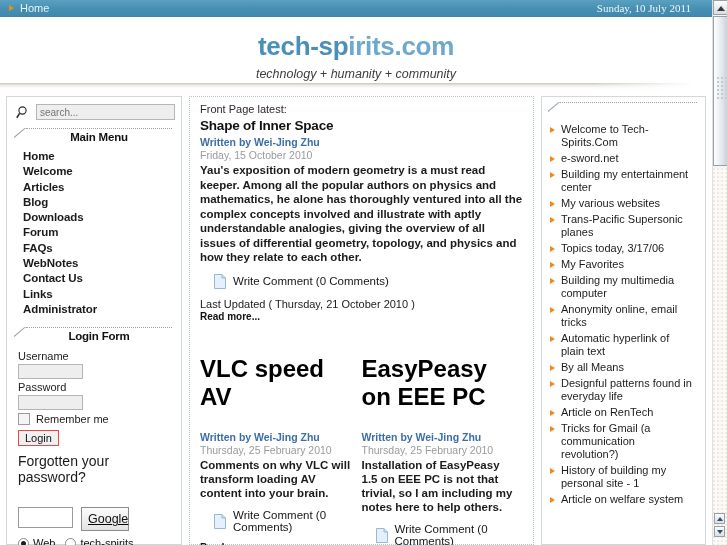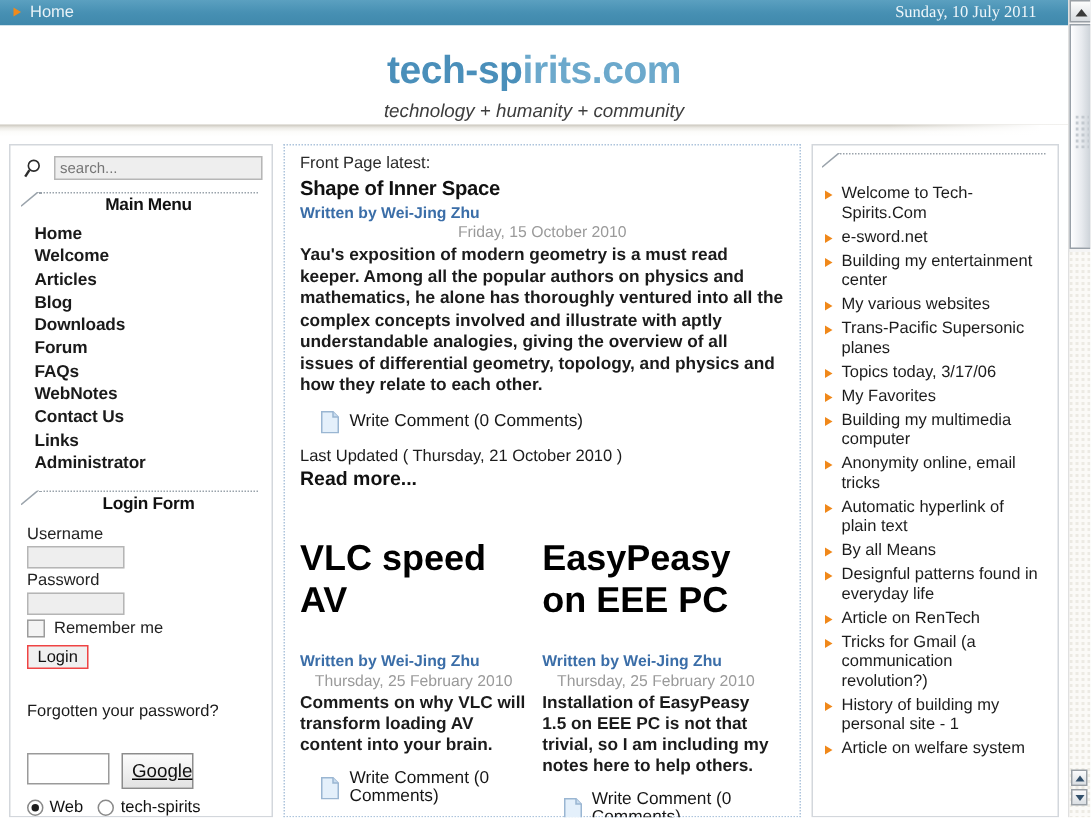--- a/index.html
+++ b/index.html
@@ -190,23 +190,23 @@
     border: 1px solid #ef4444;
     background: #f0f0f0;
     font-size: 11px;
     color: #111;
     padding: 1px 6px;
     font-family: "Liberation Sans", sans-serif;
     cursor: pointer;
   }
   .forgot-link {
     display: block;
-    font-size: 11px; color: #1a1a1a;
+    font-size: 14px; color: #1a1a1a;
     text-decoration: none;
-    margin-top: 22px;
+    margin-top: 7px;
   }
 
   .google-block {
     margin: 22px 0 0 4px;
   }
   .google-row { display: flex; align-items: flex-start; text-decoration: underline; }
   .google-input {
     width: 55px; height: 21px;
     border: 1px solid #9a9a9a;
     background: #fff;
@@ -267,21 +267,20 @@
   .art-author {
     font-size: 10.5px;
     color: #3b6ea8;
     margin: 0 0 1px 0;
     font-weight: bold;
   }
   .art-date {
     font-size: 10.5px;
     color: #9a9a9a;
     margin: 0 0 2px 0;
-    text-align: center;
   }
   .art-body {
     font-size: 11.5px;
     color: #1b1b1b;
     line-height: 14.5px;
     margin: 0;
     font-weight: bold;
   }
   .comment-row {
     display: flex; align-items: center;
@@ -297,21 +296,21 @@
     color: #161616;
     text-decoration: none;
   }
   .art-updated {
     font-size: 11px;
     color: #1b1b1b;
     margin: 9px 0 0 0;
   }
   .read-more {
     display: block;
-    font-size: 13px;
+    font-size: 10px;
     color: #111;
     font-weight: bold;
     text-decoration: none;
     margin-top: 1px;
   }
   .two-col {
     display: flex;
     margin-top: 14px;
   }
   .two-col .cell { width: 50%; padding-right: 10px; }

